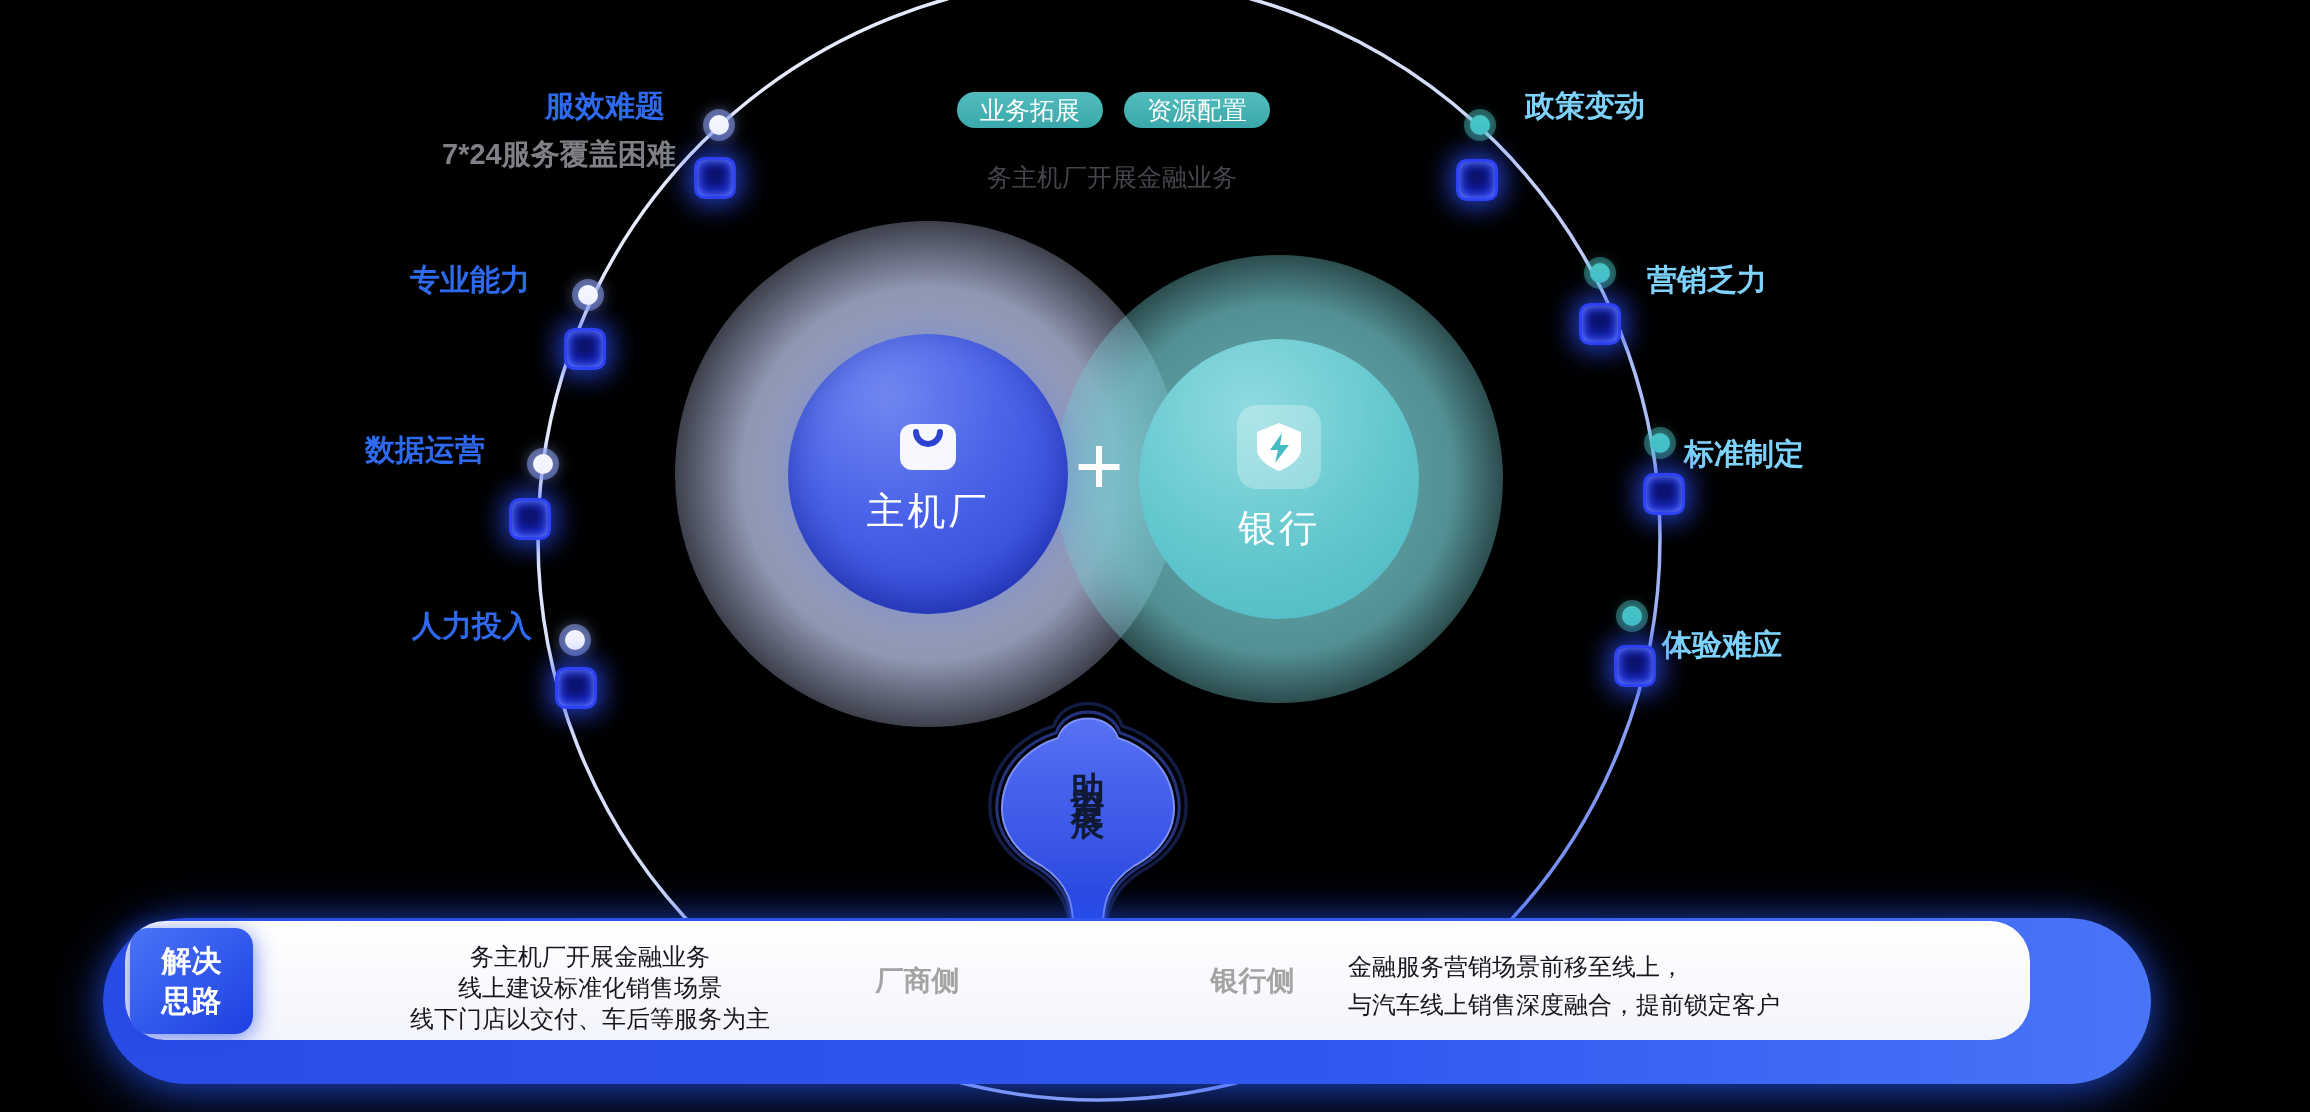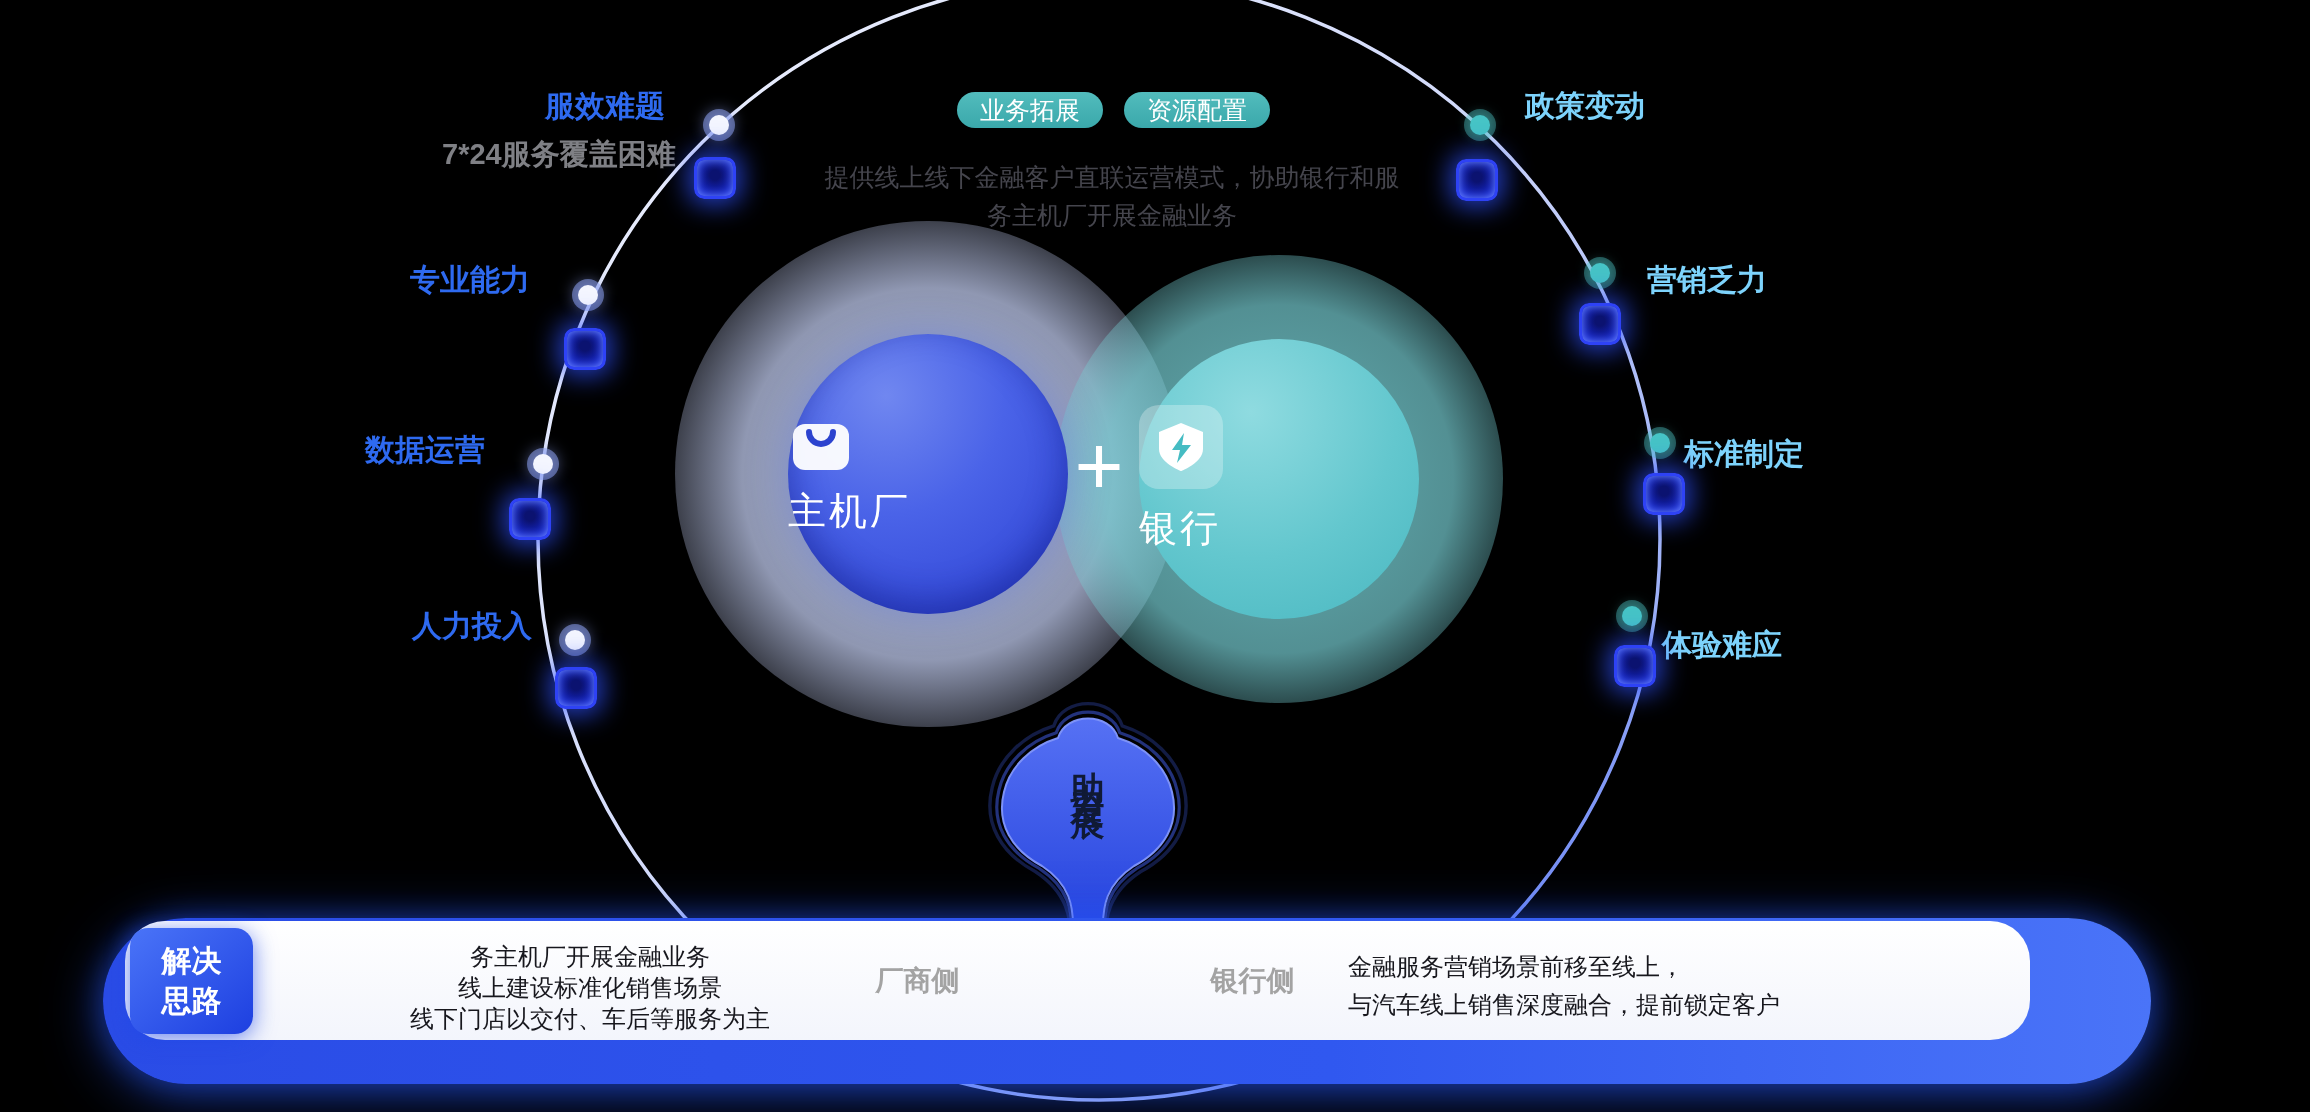--- a/index.html
+++ b/index.html
@@ -9,21 +9,21 @@
   
   .ring-svg{position:absolute;left:534px;top:-26px;z-index:1;}
 
   
   .halo{position:absolute;border-radius:50%;z-index:2;}
   #halo-left{left:675px;top:221px;width:506px;height:506px;
     background:radial-gradient(circle,rgba(199,210,247,0.88) 0%,rgba(199,210,247,0.72) 52%,rgba(199,210,247,0.28) 72%,rgba(199,210,247,0) 84%);}
   #halo-right{left:1055px;top:255px;width:448px;height:448px;
     background:radial-gradient(circle,rgba(118,205,210,0.85) 0%,rgba(118,205,210,0.70) 55%,rgba(118,205,210,0.22) 78%,rgba(118,205,210,0) 90%);}
   .core{position:absolute;border-radius:50%;z-index:3;display:flex;flex-direction:column;
-        justify-content:center;gap:14px;}
+        align-items:center;justify-content:center;gap:14px;}
   #core-left{left:788px;top:334px;width:280px;height:280px;
     background:radial-gradient(circle at 35% 22%,#7087f0 0%,#4a63e8 42%,#2a3fd2 100%);
     box-shadow:inset 0 -12px 34px rgba(10,20,120,0.45),0 0 40px rgba(70,100,240,0.35);}
   #core-right{left:1139px;top:339px;width:280px;height:280px;
     background:radial-gradient(circle at 40% 26%,#8fdbe0 0%,#63c7ce 55%,#49b7c0 100%);}
   .core-label{color:#fff;font-size:38px;letter-spacing:3px;}
   .shield-chip{width:84px;height:84px;border-radius:20px;background:rgba(255,255,255,0.28);
     display:flex;align-items:center;justify-content:center;}
   .plus{position:absolute;left:1057px;top:423px;width:84px;text-align:center;color:#fff;
         font-size:84px;font-weight:400;line-height:1;z-index:4;}
@@ -115,21 +115,20 @@
     </div>
     <div class="core-label">银行</div>
   </div>
 
   <div class="plus">+</div>
 
   <div class="pill" id="pill-1">业务拓展</div>
   <div class="pill" id="pill-2">资源配置</div>
 
   <div class="desc">
-    <div>提供线上线下金融客户直联运营模式，协助银行和服</div>
     <div>务主机厂开展金融业务</div>
   </div>
 
   <div class="side-label blue" style="left:545px;top:86px;">服效难题</div>
   <div class="sub-label" style="left:442px;top:135px;">7*24服务覆盖困难</div>
   <div class="side-label blue" style="left:410px;top:260px;">专业能力</div>
   <div class="side-label blue" style="left:365px;top:430px;">数据运营</div>
   <div class="side-label blue" style="left:412px;top:606px;">人力投入</div>
 
   <div class="side-label teal" style="left:1525px;top:86px;">政策变动</div>

